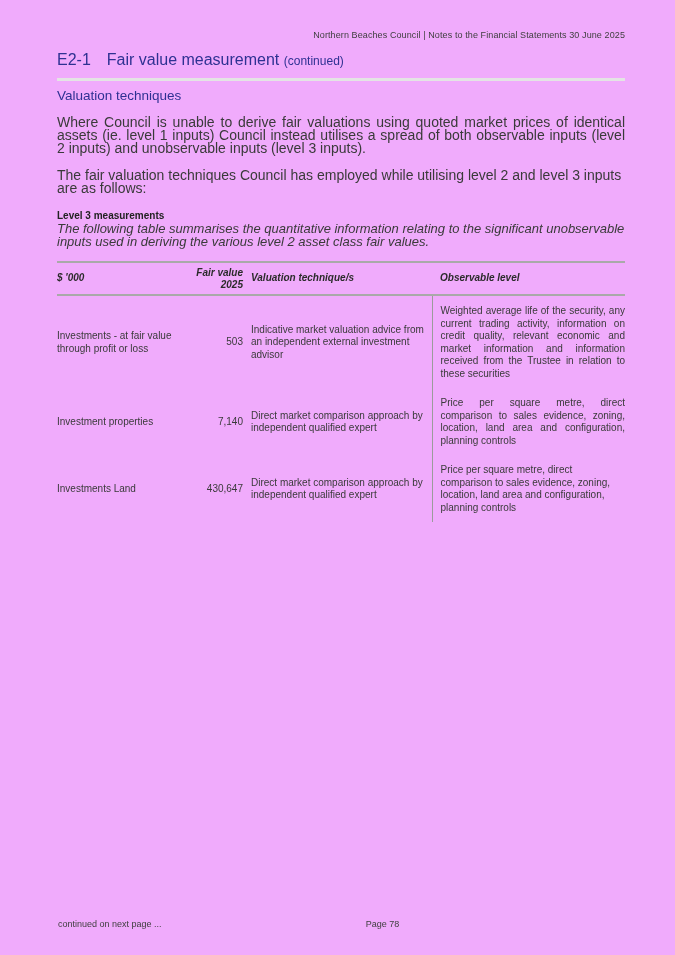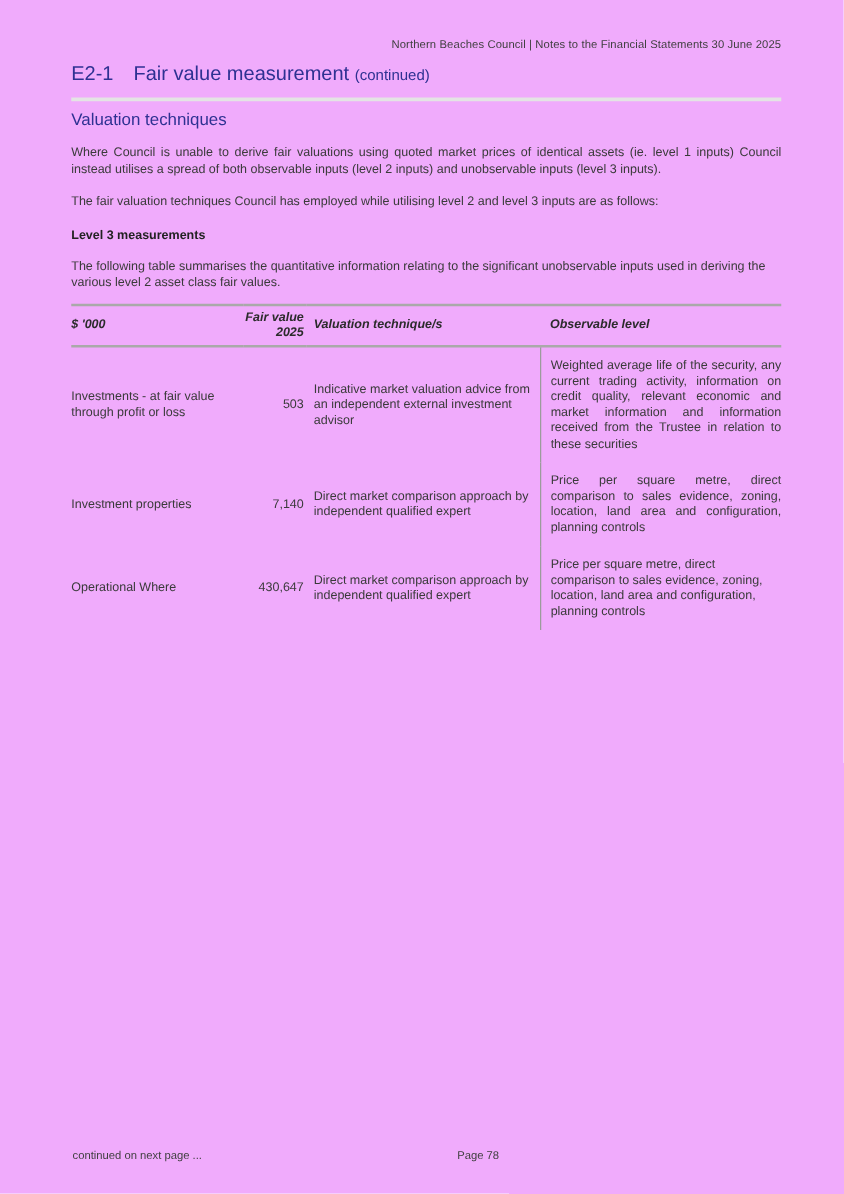--- a/index.html
+++ b/index.html
@@ -40,36 +40,37 @@
   }
 
   .section-heading {
     margin-top: 7px;
     color: #2e3192;
     font-size: 13.5px;
   }
 
   .para {
     margin-top: 13px;
-    font-size: 10px;
+    font-size: 14px;
     line-height: 13px;
   }
   .para.justify { text-align: justify; }
 
   .subheading {
     margin-top: 14px;
     font-size: 10px;
     font-weight: bold;
     color: #222;
     line-height: 13px;
   }
   .subintro {
-    margin-top: 12px;
-    font-size: 10px;
+    margin-top: 0;
+    font-size: 13px;
     line-height: 13px;
+    font-style: italic;
   }
 
   table.fv-table {
     margin-top: 8px;
     width: 568px;
     border-collapse: collapse;
     table-layout: fixed;
     font-size: 10px;
     line-height: 12.5px;
     color: #3a3a3a;
@@ -168,21 +169,21 @@
           <td class="cell-technique">Indicative market valuation advice from an independent external investment advisor</td>
           <td class="cell-observable justify">Weighted average life of the security, any current trading activity, information on credit quality, relevant economic and market information and information received from the Trustee in relation to these securities</td>
         </tr>
         <tr>
           <td class="cell-asset">Investment properties</td>
           <td class="cell-value">7,140</td>
           <td class="cell-technique">Direct market comparison approach by independent qualified expert</td>
           <td class="cell-observable justify">Price per square metre, direct comparison to sales evidence, zoning, location, land area and configuration, planning controls</td>
         </tr>
         <tr>
-          <td class="cell-asset">Operational Where</td>
+          <td class="cell-asset">Investments Land</td>
           <td class="cell-value">430,647</td>
           <td class="cell-technique">Direct market comparison approach by independent qualified expert</td>
           <td class="cell-observable">Price per square metre, direct comparison to sales evidence, zoning, location, land area and configuration, planning controls</td>
         </tr>
       </tbody>
     </table>
 
   </div>
 
   <div class="doc-footer">

